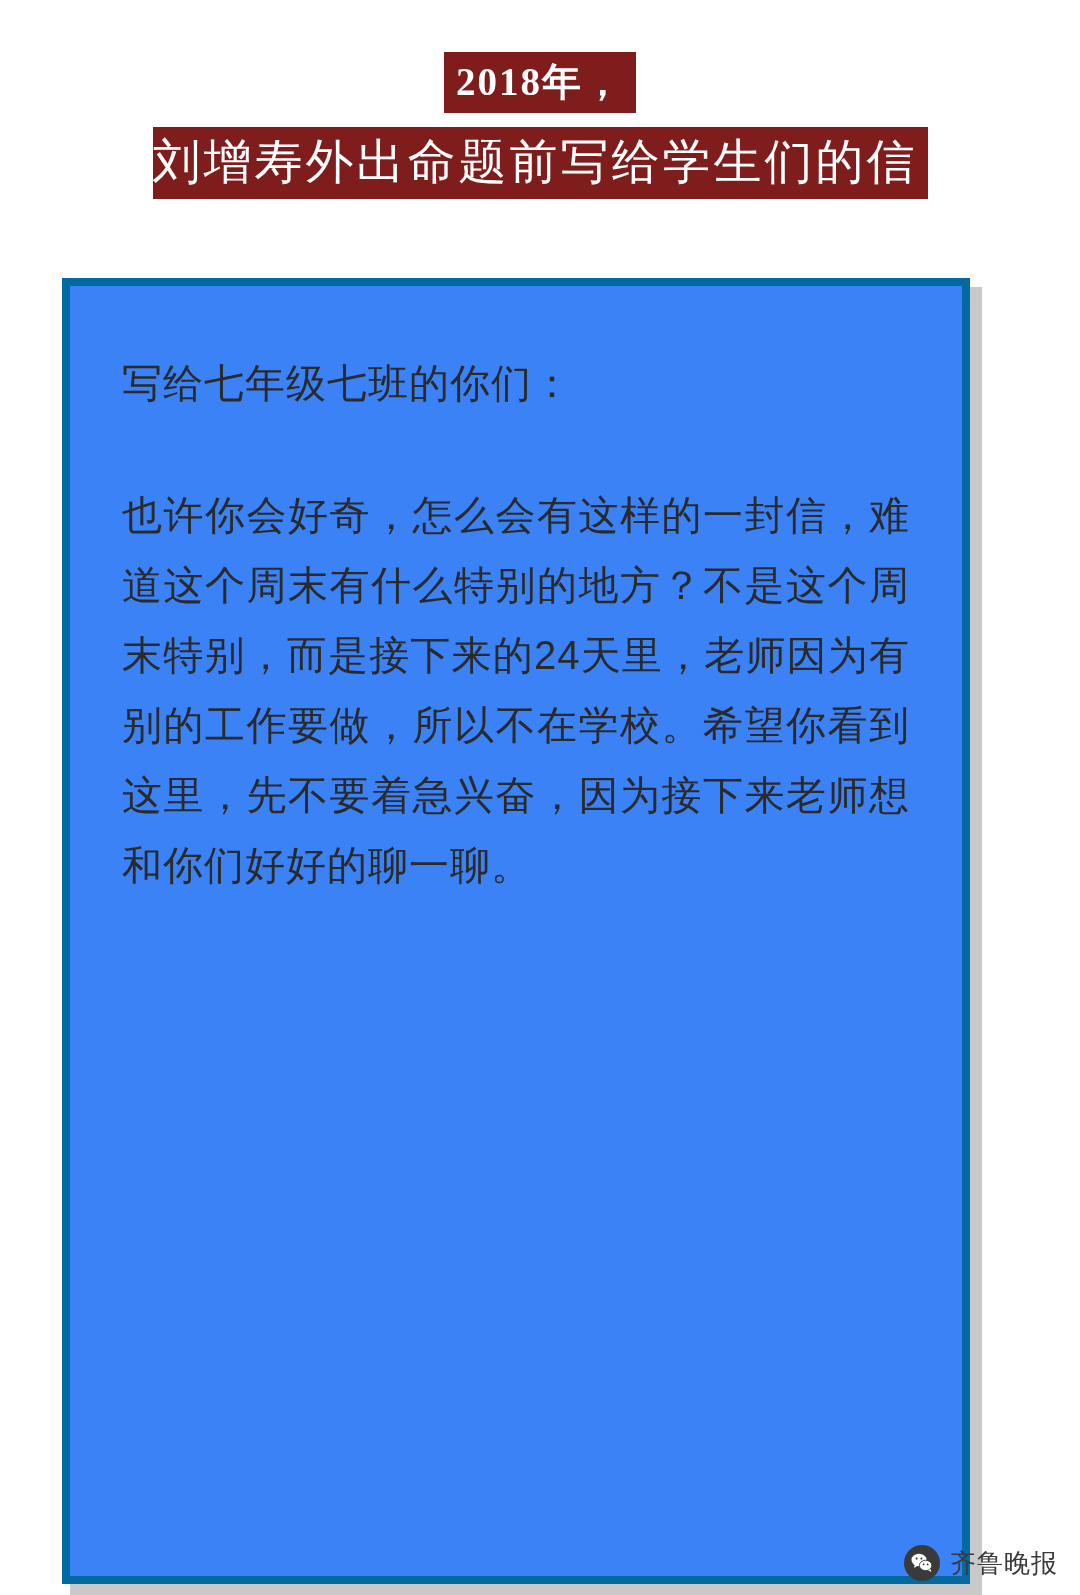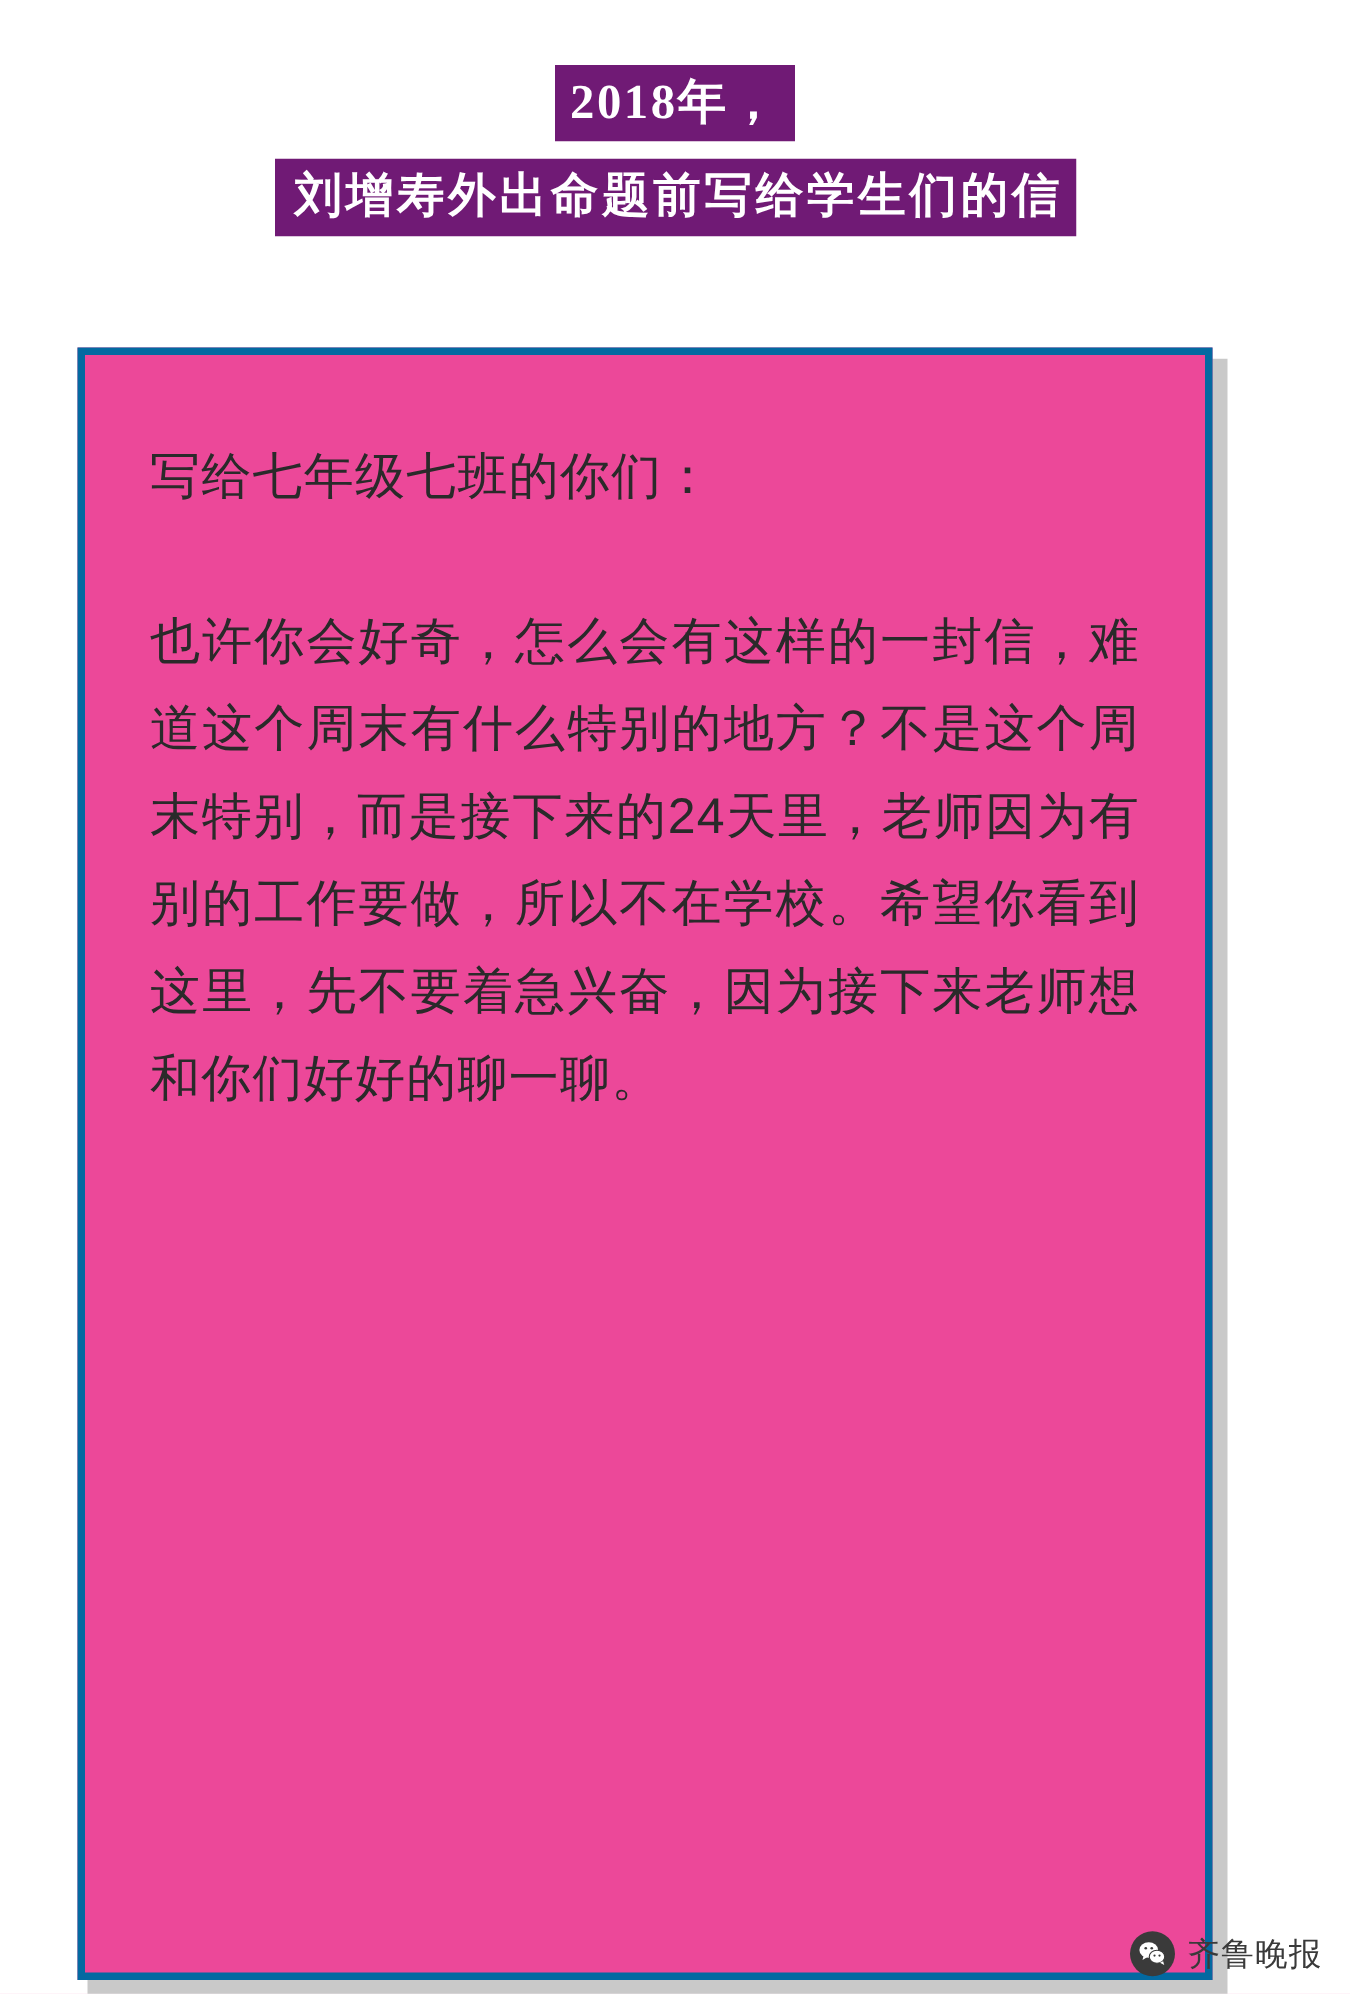--- a/index.html
+++ b/index.html
@@ -21,37 +21,37 @@
     text-align: center;
   }
   .header-line {
     display: block;
     text-align: center;
     line-height: 1.0;
     margin: 0;
   }
   .header-line span {
     display: inline-block;
-    background: #701a75;
+    background: #7f1d1d;
     color: #ffffff;
     font-size: 39px;
     font-weight: bold;
     letter-spacing: 2px;
     padding: 10px 12px 12px 12px;
     font-family: "Liberation Serif", "DejaVu Serif", serif;
   }
   .header-line.second {
     margin-top: 14px;
   }
   .header-line.second span {
-    font-size: 38px;
+    font-size: 48px;
     font-family: "Liberation Sans", sans-serif;
-    font-weight: bold;
+    font-weight: normal;
     letter-spacing: 3px;
-    padding: 11px 10px 13px 16px;
+    padding: 11px 10px 13px 0;
   }
 
   
   .card-wrap {
     position: absolute;
     left: 62px;
     top: 278px;
     width: 912px;
     height: 1317px;
   }
@@ -62,22 +62,22 @@
     width: 912px;
     height: 1310px;
     background: #c9c9c9;
   }
   .card {
     position: absolute;
     left: 0;
     top: 0;
     width: 908px;
     height: 1306px;
-    background: #ec4899;
-    border: 6px solid #0369a1;
+    background: #3b82f6;
+    border: 8px solid #0369a1;
     box-sizing: border-box;
     overflow: hidden;
   }
   .letter-body {
     padding: 62px 52px 0 52px;
   }
   .para {
     font-size: 40px;
     line-height: 70px;
     color: #2a2a2a;

